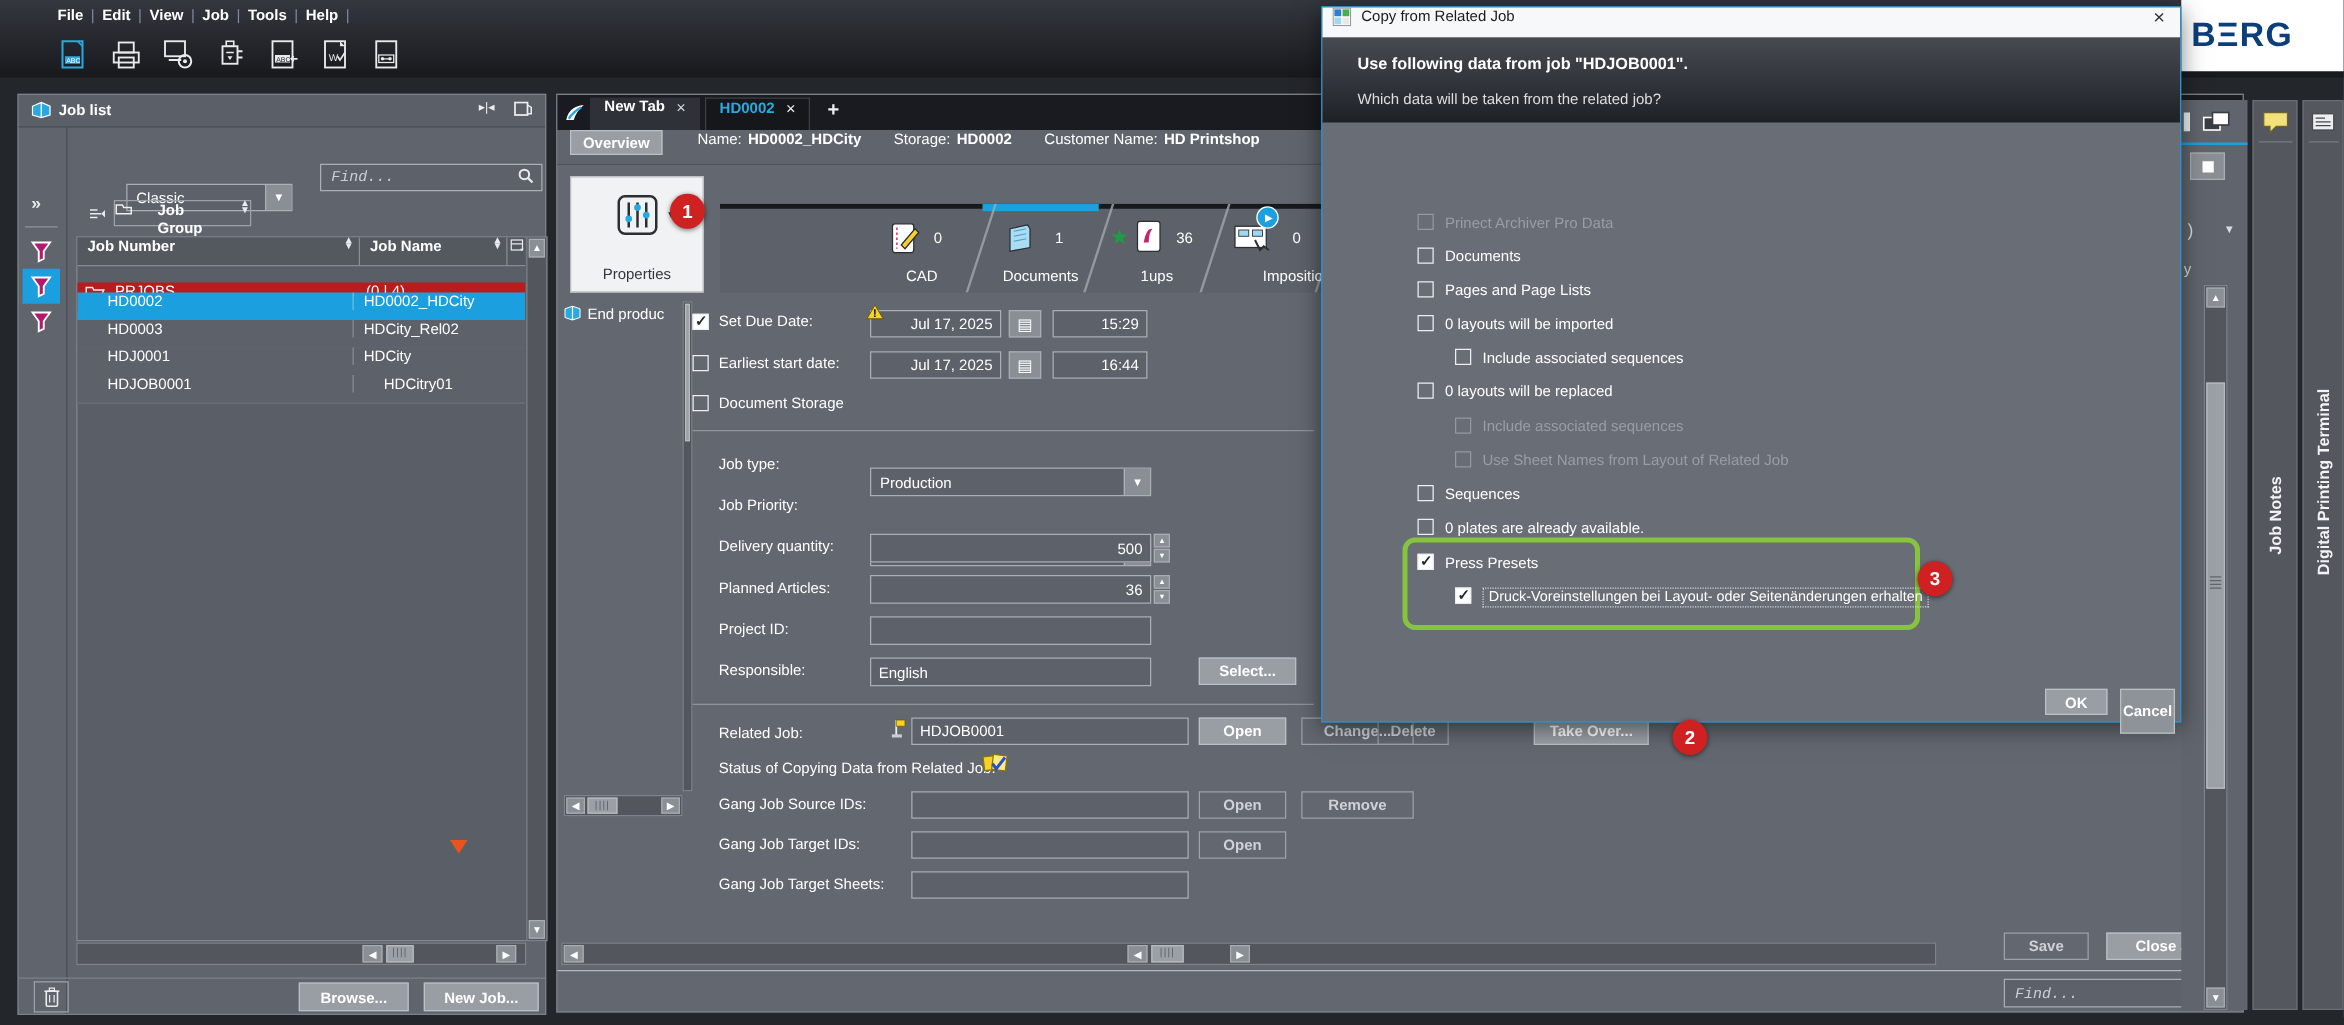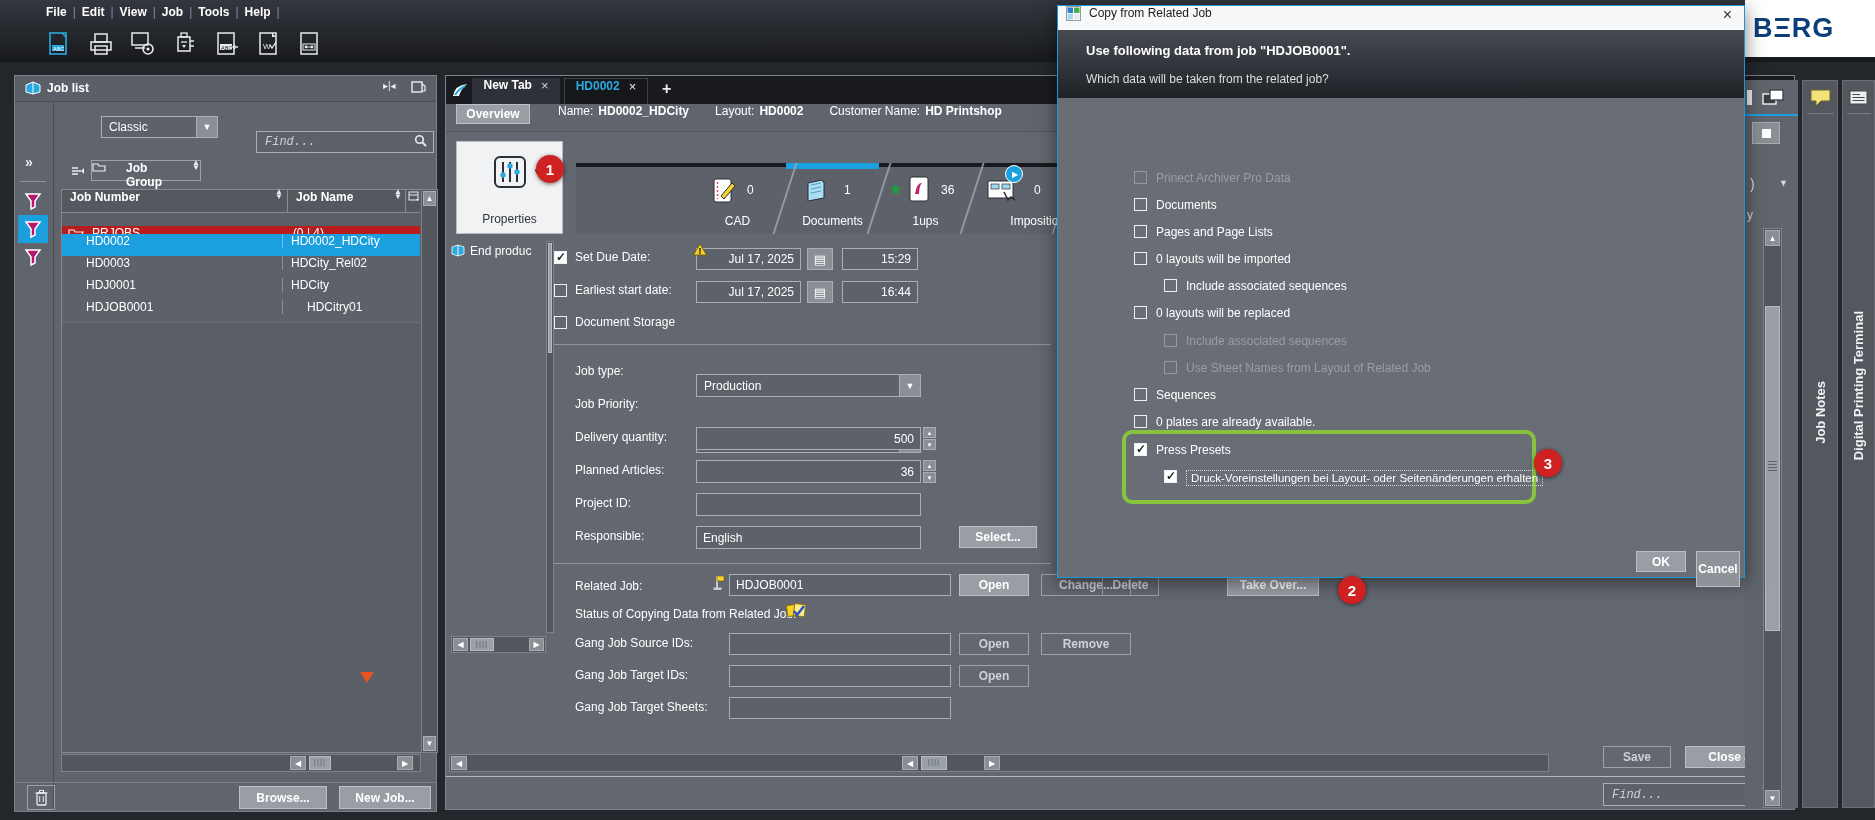--- a/index.html
+++ b/index.html
@@ -154,21 +154,21 @@
     <div class="abs" style="left:3px;top:114px;width:30px;height:28px;background:#1b9fdf;display:flex;align-items:center;justify-content:center">
         <svg width="20" height="20">
           <path d="M3 3 h14 l-5 7 v6 l-4 2 v-8 z" fill="#b5186e" stroke="#fff" stroke-width="1.5"></path>
         </svg>
       </div>
     <span class="abs" style="left:8px;top:146px"><svg width="20" height="20">
           <path d="M3 3 h14 l-5 7 v6 l-4 2 v-8 z" fill="#b5186e" stroke="#fff" stroke-width="1.5"></path>
         </svg></span>
   </div>
 
-  <div class="abs dd" style="left:86px;top:40px;width:117px;height:22px">
+  <div class="abs dd" style="left:86px;top:71px;width:133px;height:22px">
     <span>Classic</span>
     <span class="arrow">▼</span>
   </div>
   <div class="abs field" style="left:241px;top:55px;width:178px;height:22px">
     <input class="find-in" placeholder="Find..." style="">
     <span><svg width="13" height="13">
           <circle cx="5.5" cy="5.5" r="3.8" fill="none" stroke="#e8eaec" stroke-width="1.6"></circle>
           <line x1="8.5" y1="8.5" x2="12" y2="12" stroke="#e8eaec" stroke-width="1.8"></line>
         </svg></span>
   </div>
@@ -281,21 +281,21 @@
       <span class="bold" style="color:#2aa9e0">HD0002</span>
       <span style="color:#eceef0;font-size:13px">×</span>
     </div>
     <span class="abs bold" style="left:216px;top:4px;font-size:16px;color:#eceef0">+</span>
   </div>
 
   <div class="abs flex" style="left:0;top:28px;right:0;height:27px;background:#60646c;border-bottom:1px solid #50535a">
     <div class="btn" style="width:74px;height:20px;margin-left:10px">Overview</div>
     <span class="lbl" style="margin-left:28px">Name:</span>
     <span class="lbl bold" style="margin-left:5px">HD0002_HDCity</span>
-    <span class="lbl" style="margin-left:26px">Layout:</span>
+    <span class="lbl" style="margin-left:26px">Storage:</span>
     <span class="lbl bold" style="margin-left:5px">HD0002</span>
     <span class="lbl" style="margin-left:26px">Customer Name:</span>
     <span class="lbl bold" style="margin-left:5px">HD Printshop</span>
   </div>
 
   <div class="abs" style="left:10px;top:65px;width:107px;height:93px;background:#f1f2f3;border:1px solid #b9bcc1;box-sizing:border-box">
     <span class="abs" style="left:36px;top:13px"><svg width="34" height="34">
           <rect x="2" y="2" width="30" height="30" rx="5" fill="none" stroke="#2b2e33" stroke-width="2"></rect>
           <line x1="10" y1="7" x2="10" y2="27" stroke="#2b2e33" stroke-width="2"></line>
           <line x1="17" y1="7" x2="17" y2="27" stroke="#2b2e33" stroke-width="2"></line>

